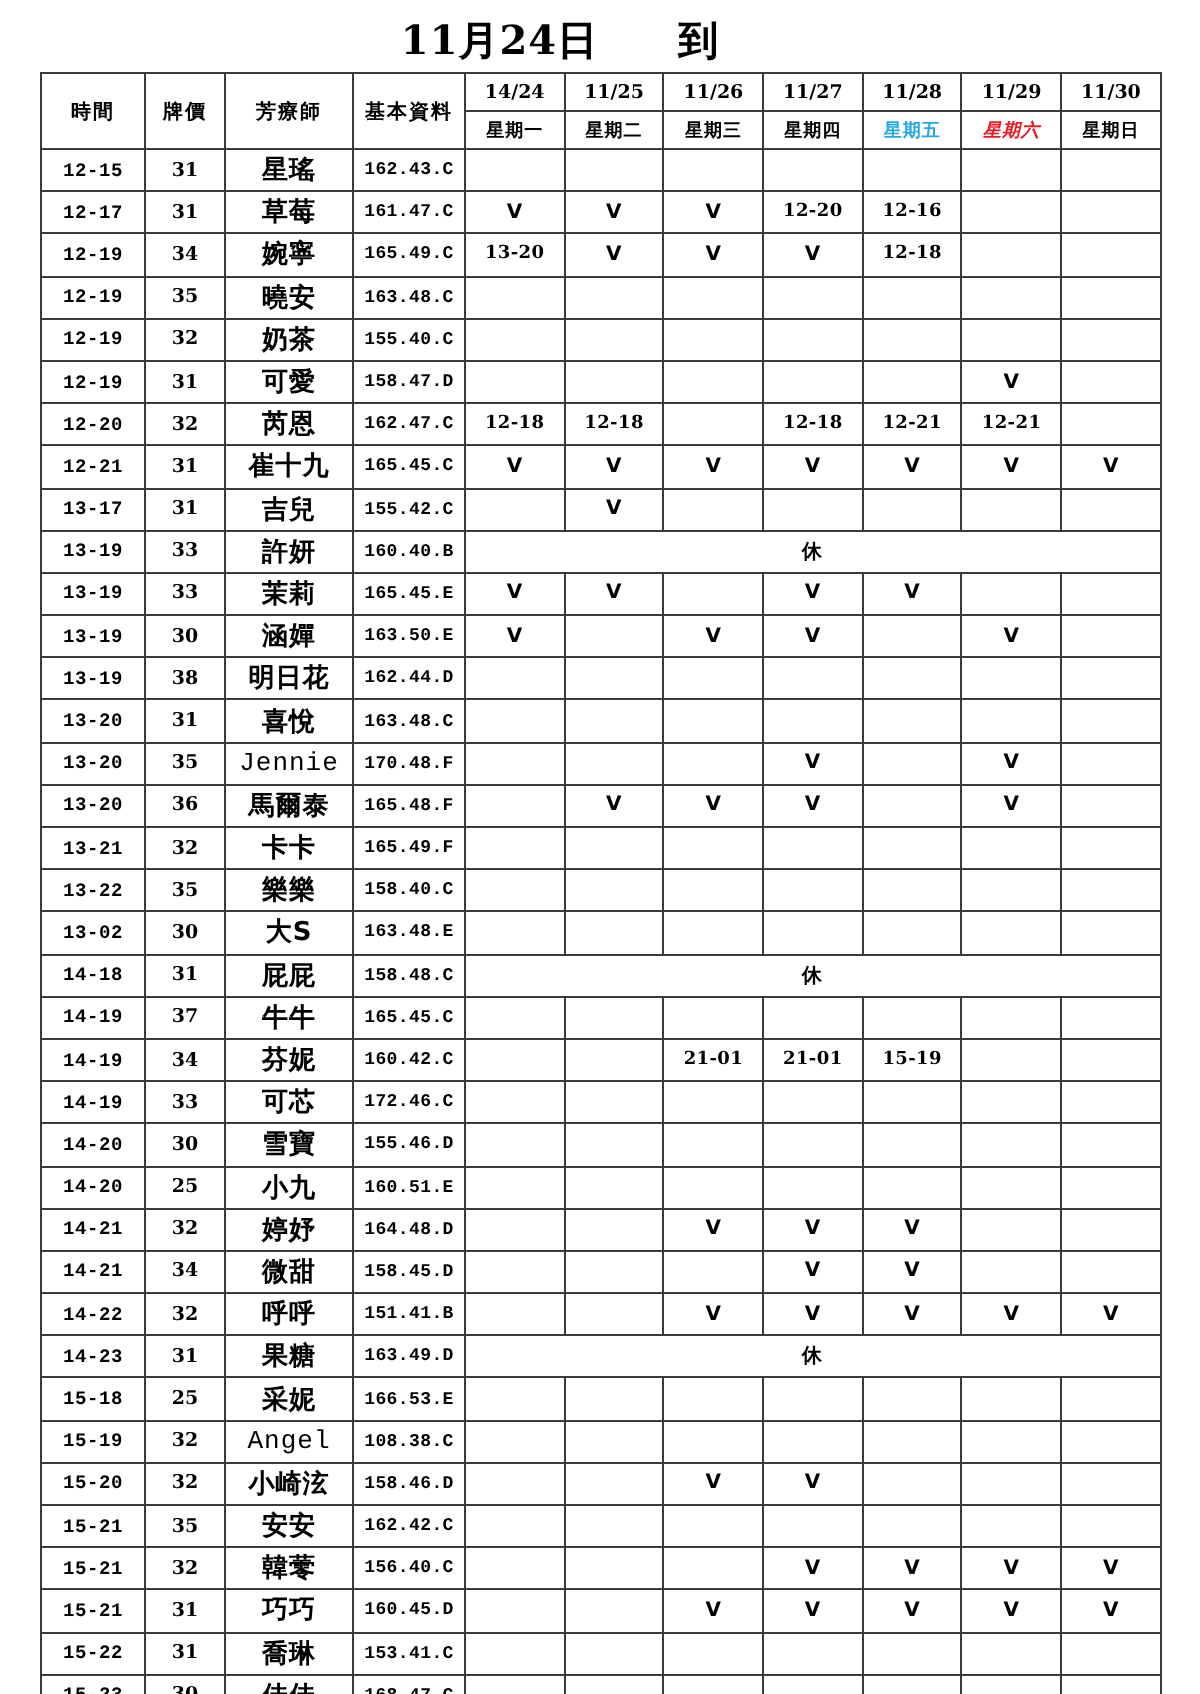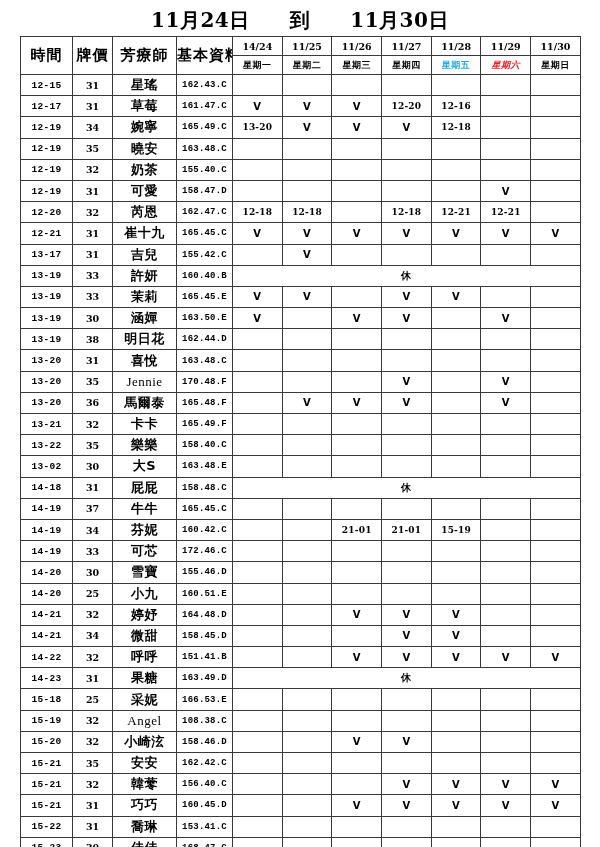--- a/index.html
+++ b/index.html
@@ -66,21 +66,21 @@
   col.c-price  { width: 40px; }
   col.c-name   { width: 64px; }
   col.c-info   { width: 56px; }
   col.c-day    { width: 49.7px; }
 
   thead th {
     height: 18px;
     font-size: 10.5px;
   }
   th.left-head {
-    font-size: 15px;
+    font-size: 10px;
     letter-spacing: 1px;
     font-family: Liberation Serif, serif;
   }
   th.date-head {
     font-size: 9.5px;
     font-family: "DejaVu Serif", "Liberation Serif", serif;
     letter-spacing: 0px;
   }
   th.wk-head {
     font-size: 9px;
@@ -99,21 +99,21 @@
     font-size: 9.5px;
     font-family: "DejaVu Serif", "Liberation Serif", serif;
     margin-left: 30px;
   }
   td.name {
     font-size: 13px;
     letter-spacing: 0.5px;
     margin-top: 32px;
   }
   td.name.latin {
-    font-family: Liberation Serif, serif;
+    font-family: Liberation Mono, monospace;
     font-size: 13px;
     font-weight: 400;
   }
   td.info {
     font-size: 9px;
     font-family: Liberation Mono, monospace;
     letter-spacing: 0.2px;
   }
   td.day {
     font-size: 9px;
@@ -132,21 +132,20 @@
 </head>
 <body>
 
 <div class="page">
 
   <div class="title-bar">
     <span class="t">11月24日</span>
     <span class="sep"></span>
     <span class="t">到</span>
     <span class="sep"></span>
-    <span class="t">11月30日</span>
   </div>
 
   <div class="table-wrap">
     <table class="sched">
       <colgroup>
         <col class="c-time">
           <col class="c-price">
           <col class="c-name">
           <col class="c-info">
         <col class="c-day">

